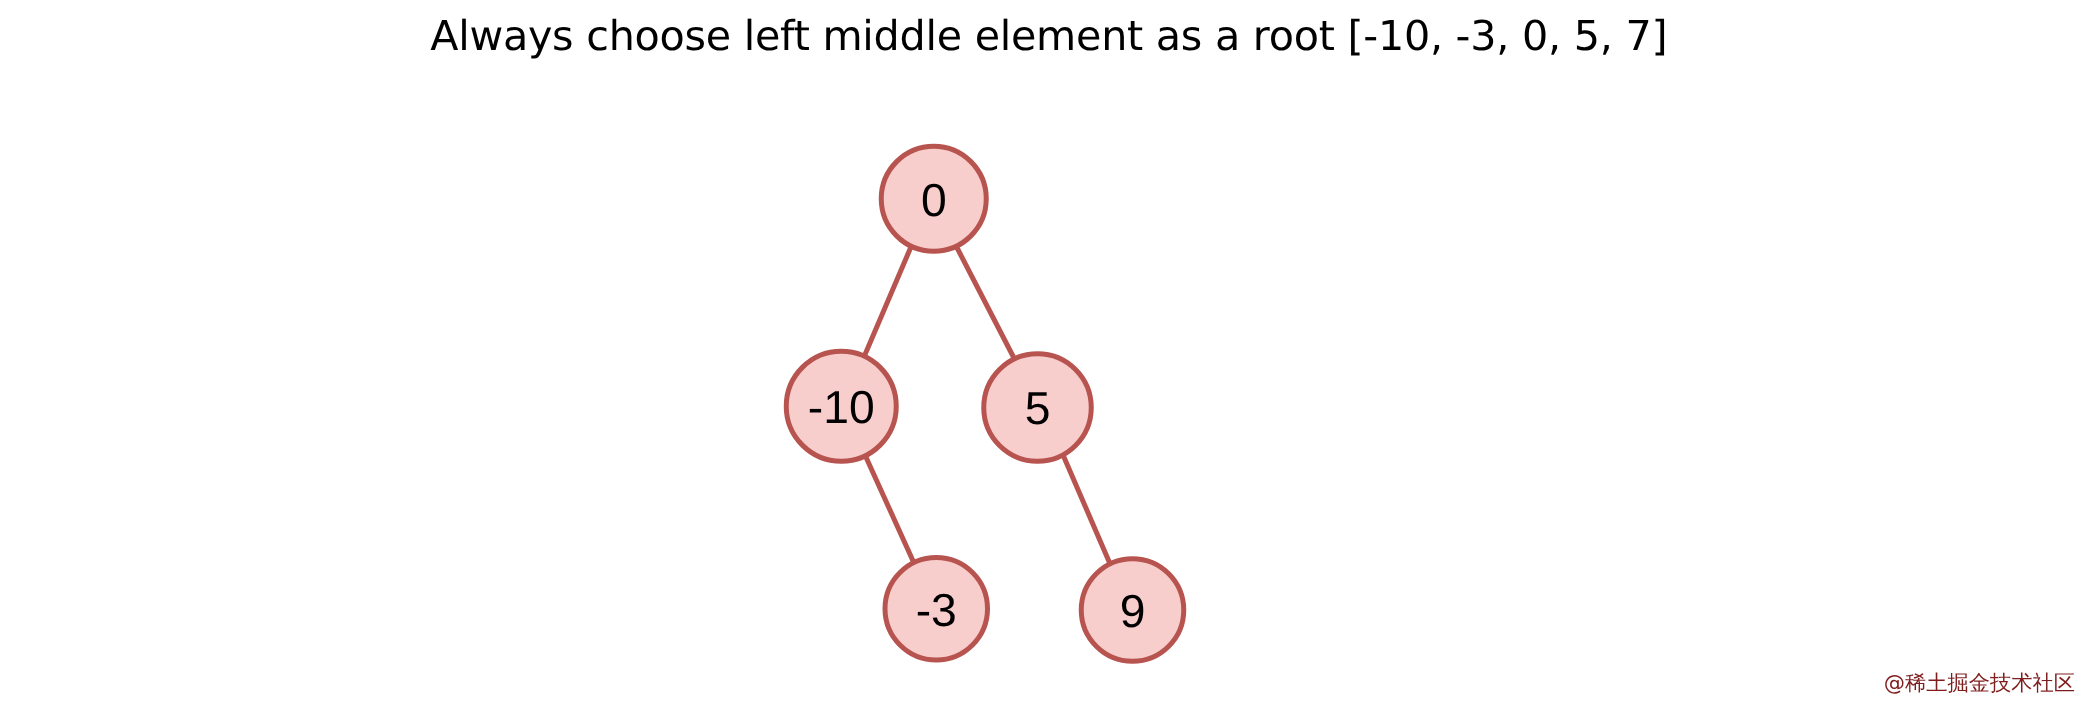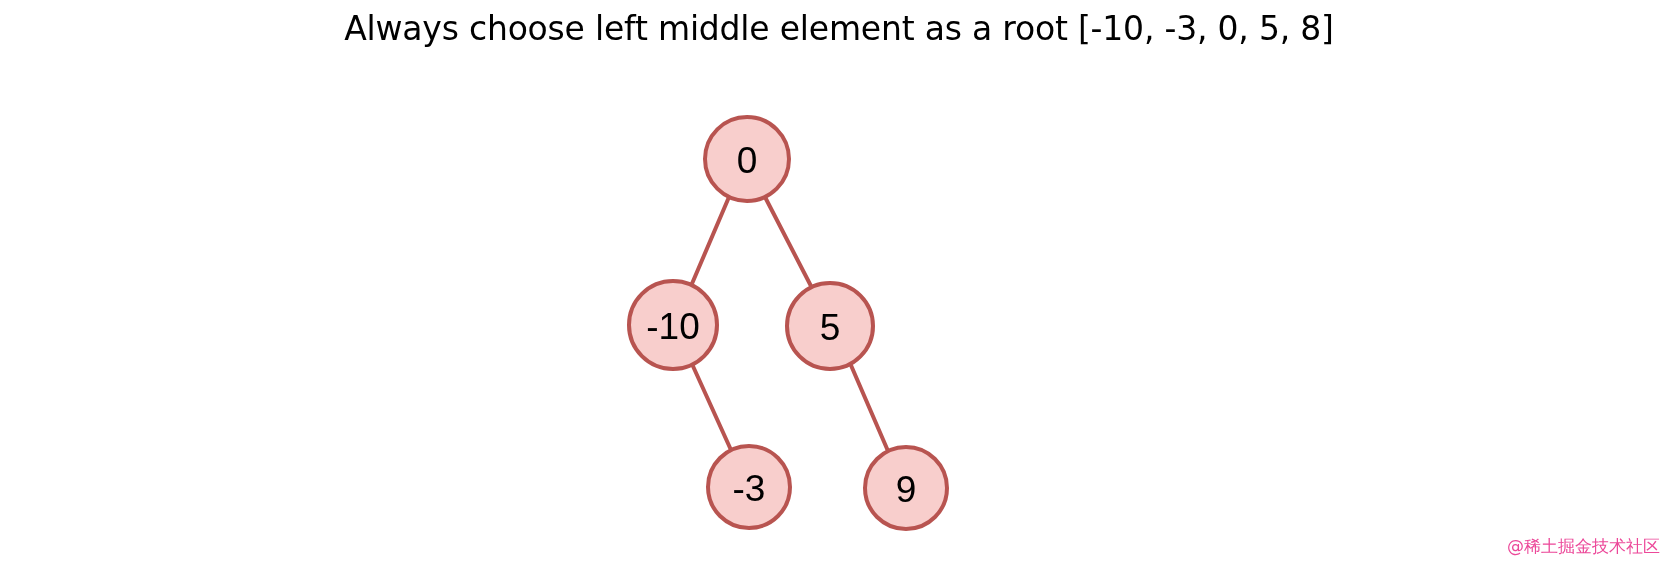--- a/index.html
+++ b/index.html
@@ -38,37 +38,37 @@
     white-space: pre;
     line-height: 42px;
   }
 
   .watermark {
     position: absolute;
     right: 18px;
     bottom: 10px;
     font-family: "DejaVu Sans", sans-serif;
     font-size: 17px;
-    color: #ec4899;
+    color: #7f1d1d;
     white-space: pre;
     user-select: none;
   }
 
   svg text {
     font-family: "Liberation Sans", sans-serif;
     font-size: 37px;
     fill: #000000;
     text-anchor: middle;
     dominant-baseline: central;
   }
 </style>
 </head>
 <body>
 
-<div class="title">Always choose left middle element as a root [-10, -3, 0, 5, 8]</div>
+<div class="title">Always choose left middle element as a root [-10, -3, 0, 5, 7]</div>
 
 <svg id="canvas" viewBox="0 0 1678 568">
   <g id="edge-layer">
       <line x1="729" y1="197" x2="691" y2="286" stroke="#b85450" stroke-width="4" stroke-linecap="round"></line>
       <line x1="765" y1="197" x2="812" y2="288" stroke="#b85450" stroke-width="4" stroke-linecap="round"></line>
       <line x1="692" y1="364" x2="731" y2="450" stroke="#b85450" stroke-width="4" stroke-linecap="round"></line>
       <line x1="850" y1="363" x2="888" y2="451" stroke="#b85450" stroke-width="4" stroke-linecap="round"></line>
     </g>
   <g id="node-layer">
       <g>

